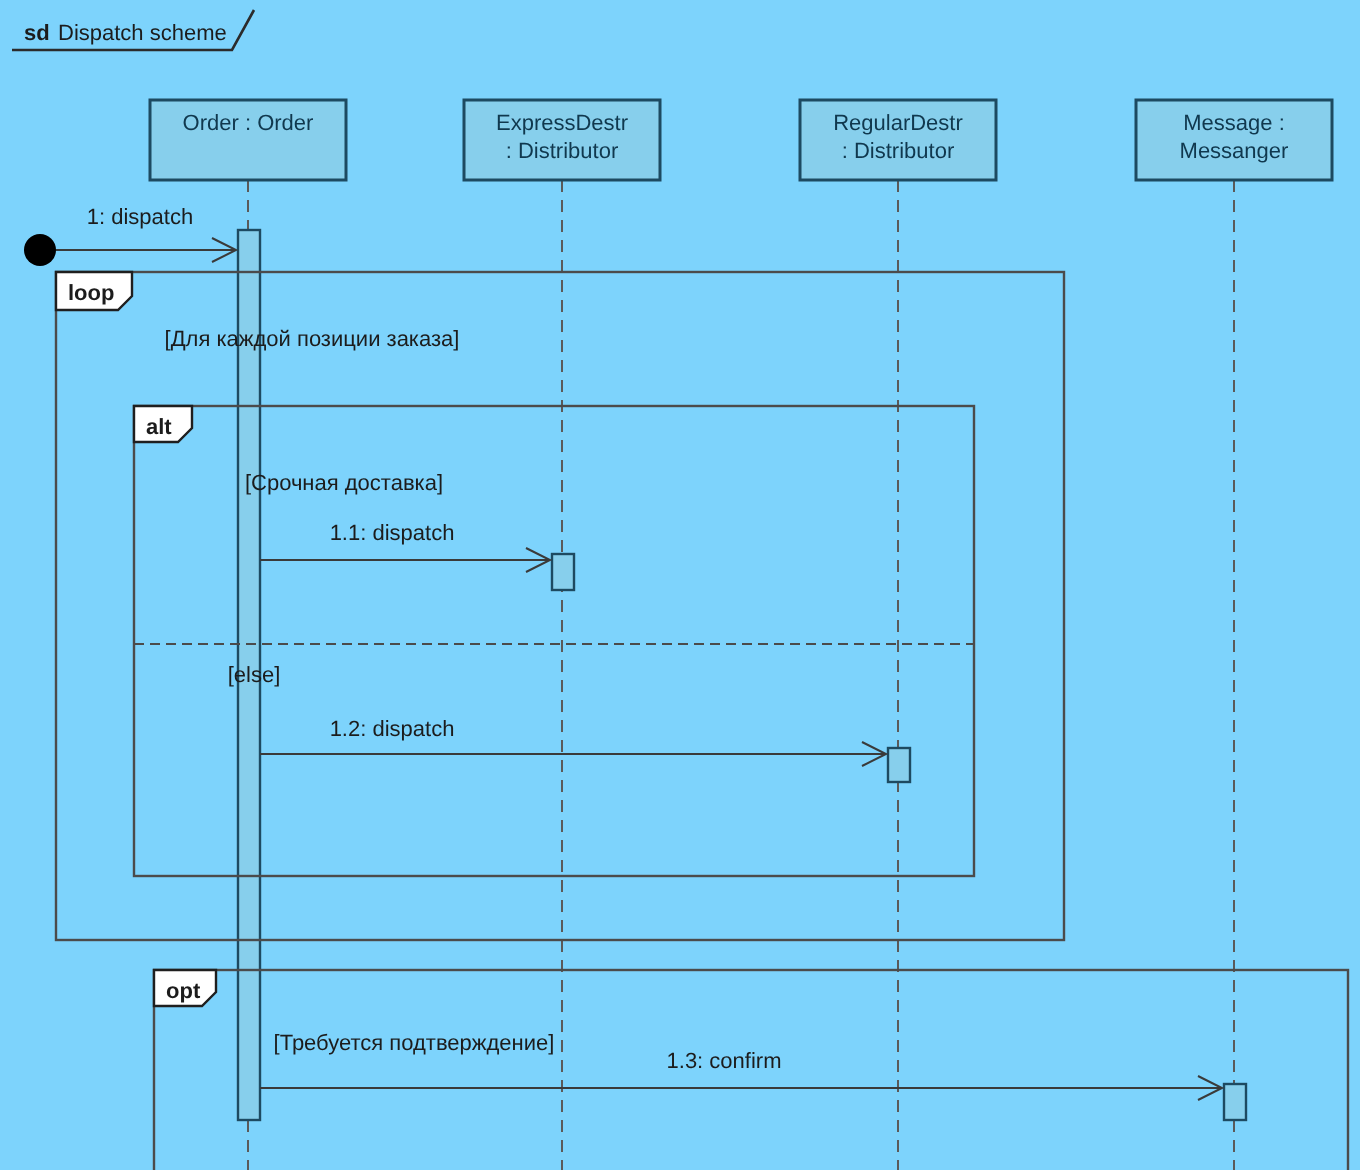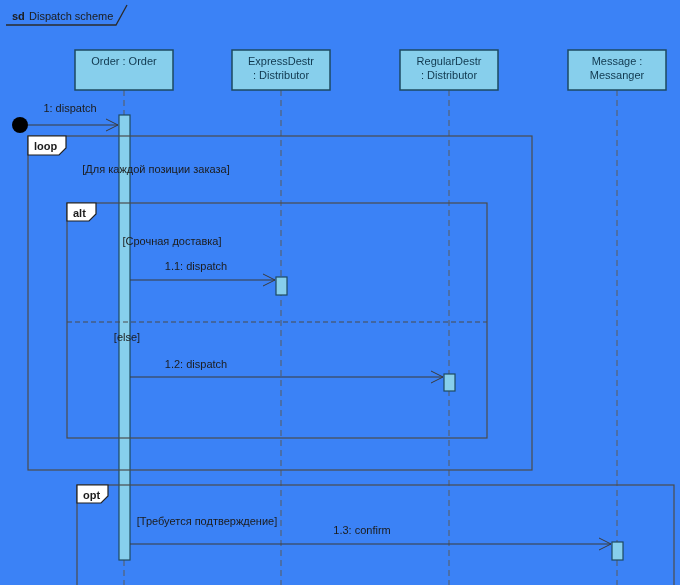--- a/index.html
+++ b/index.html
@@ -1,16 +1,16 @@
 <!DOCTYPE html>
 <html><head>
 <meta charset="utf-8">
 <style>
   html,body{margin:0;padding:0;background:#ffffff;}
-  .canvas{position:relative;width:680px;height:585px;background:#3b82f6;overflow:hidden;
+  .canvas{position:relative;width:680px;height:585px;background:#7dd3fc;overflow:hidden;
           font-family:"Liberation Sans", sans-serif;}
   svg text{font-family:"Liberation Sans", sans-serif;font-size:11px;fill:#1c1c1c;}
   svg text.bold{font-weight:bold;}
   svg text.head-label{fill:#10384e;}
   .lifeline-dash{stroke:#5a5a5a;stroke-width:1;stroke-dasharray:6,4;}
   .msg-line{stroke:#3a3a3a;stroke-width:1;fill:none;}
   .msg-head{stroke:#3a3a3a;stroke-width:1;fill:none;}
   .frag-rect{fill:none;stroke:#4b4b4b;stroke-width:1.2;}
   .frag-tag{fill:#ffffff;stroke:#1f1f1f;stroke-width:1.2;}
   .head-rect{stroke:#1d4a61;stroke-width:1.5;}

